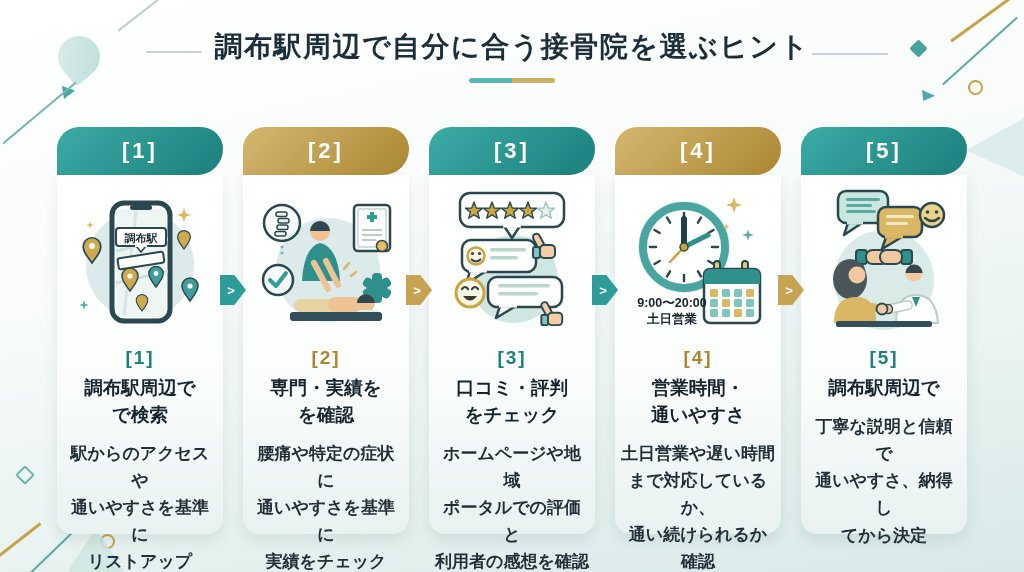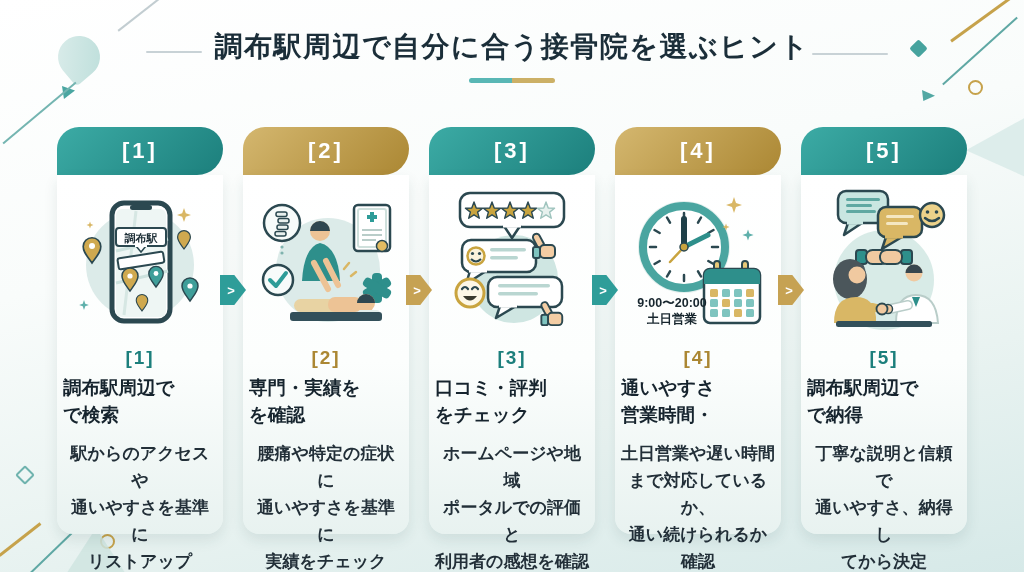--- a/index.html
+++ b/index.html
@@ -21,21 +21,21 @@
     color:#fff;font-size:22px;font-weight:800;letter-spacing:3px;}
   .accent-teal .card-header{background:linear-gradient(135deg,var(--teal-light,#3caba5),var(--teal-dark,#1c7f7c));}
   .accent-gold .card-header{background:linear-gradient(135deg,var(--gold-light,#d4b76f),var(--gold-dark,#ab8733));}
   .card-body{background:linear-gradient(180deg,#ffffff 0%,#fcfefd 52%,#e8f2f0 100%);
     border-radius:0 0 16px 16px;box-shadow:0 6px 14px rgba(30,70,70,.10);
     height:359px;box-sizing:border-box;padding:4px 6px 12px;}
   .illus{height:166px;display:flex;align-items:flex-end;justify-content:center;}
   .step-num{text-align:center;font-size:19px;font-weight:800;letter-spacing:2px;margin-top:2px;}
   .accent-teal .step-num{color:var(--teal-dark,#1c7f7c);}
   .accent-gold .step-num{color:var(--gold-dark,#ab8733);}
-  .step-title{font-size:18.5px;font-weight:800;color:#16242e;line-height:1.45;margin-top:6px;}
+  .step-title{text-align:center;font-size:18.5px;font-weight:800;color:#16242e;line-height:1.45;margin-top:6px;}
   .step-desc{text-align:center;font-size:17px;font-weight:700;color:#222f38;line-height:1.6;margin-top:11px;white-space:pre-line;}
   .arrow-gap{width:20px;display:flex;justify-content:center;margin-top:148px;}
   .arrow{width:26px;height:30px;flex:none;clip-path:polygon(0 0,55% 0,100% 50%,55% 100%,0 100%);
     display:flex;align-items:center;justify-content:center;color:#fff;font-weight:800;font-size:13px;padding-right:4px;box-sizing:border-box;}
   .arrow.teal{background:var(--teal,#2e9d99);}
   .arrow.gold{background:var(--gold,#c6a253);}
   svg text{font-family:"Liberation Sans","DejaVu Sans",sans-serif;}
   
   .deco{position:absolute;}
   .deco-blob{left:58px;top:36px;width:42px;height:42px;background:linear-gradient(135deg,#dcedeb,#bcdeda);
@@ -299,22 +299,22 @@
                 <rect x="94" y="124" width="8" height="8" rx="1.5" fill="#7fc4bf"></rect>
                 <rect x="106" y="124" width="8" height="8" rx="1.5" fill="#d9b765"></rect>
                 <rect x="118" y="124" width="8" height="8" rx="1.5" fill="#7fc4bf"></rect>
             </g>
             <text x="44" y="122" text-anchor="middle" font-size="12.5" font-weight="bold" fill="#17262e">9:00〜20:00</text>
             <text x="44" y="138" text-anchor="middle" font-size="12.5" font-weight="bold" fill="#17262e">土日営業</text>
           </svg>
         </div>
         <div class="step-num">[4]</div>
         <div class="step-title">
+          <div>営業時間・</div>
           <div>通いやすさ</div>
-          <div>営業時間・</div>
         </div>
         <div class="step-desc">土日営業や遅い時間
 まで対応しているか、
 通い続けられるか確認</div>
       </div>
     </div>
 
     <div class="arrow-gap">
       <span class="arrow gold">&gt;</span>
     </div>
@@ -358,21 +358,20 @@
             <line x1="94" y1="120" x2="76" y2="124" stroke="#b9cdc9" stroke-width="10" stroke-linecap="round"></line>
             <line x1="94" y1="120" x2="76" y2="124" stroke="#ffffff" stroke-width="7" stroke-linecap="round"></line>
             <circle cx="74" cy="124" r="4.5" fill="#f0c9a0" stroke="#2b4850" stroke-width="1.5"></circle>
             <circle cx="68" cy="124" r="5.5" fill="#f0c9a0" stroke="#2b4850" stroke-width="1.8"></circle>
             <rect x="22" y="136" width="96" height="6" rx="2.5" fill="#33505a"></rect>
           </svg>
         </div>
         <div class="step-num">[5]</div>
         <div class="step-title">
           <div>調布駅周辺で</div>
-          <div>で納得</div>
         </div>
         <div class="step-desc">丁寧な説明と信頼で
 通いやすさ、納得し
 てから決定</div>
       </div>
     </div>
 
   </div>
 </div>
 

